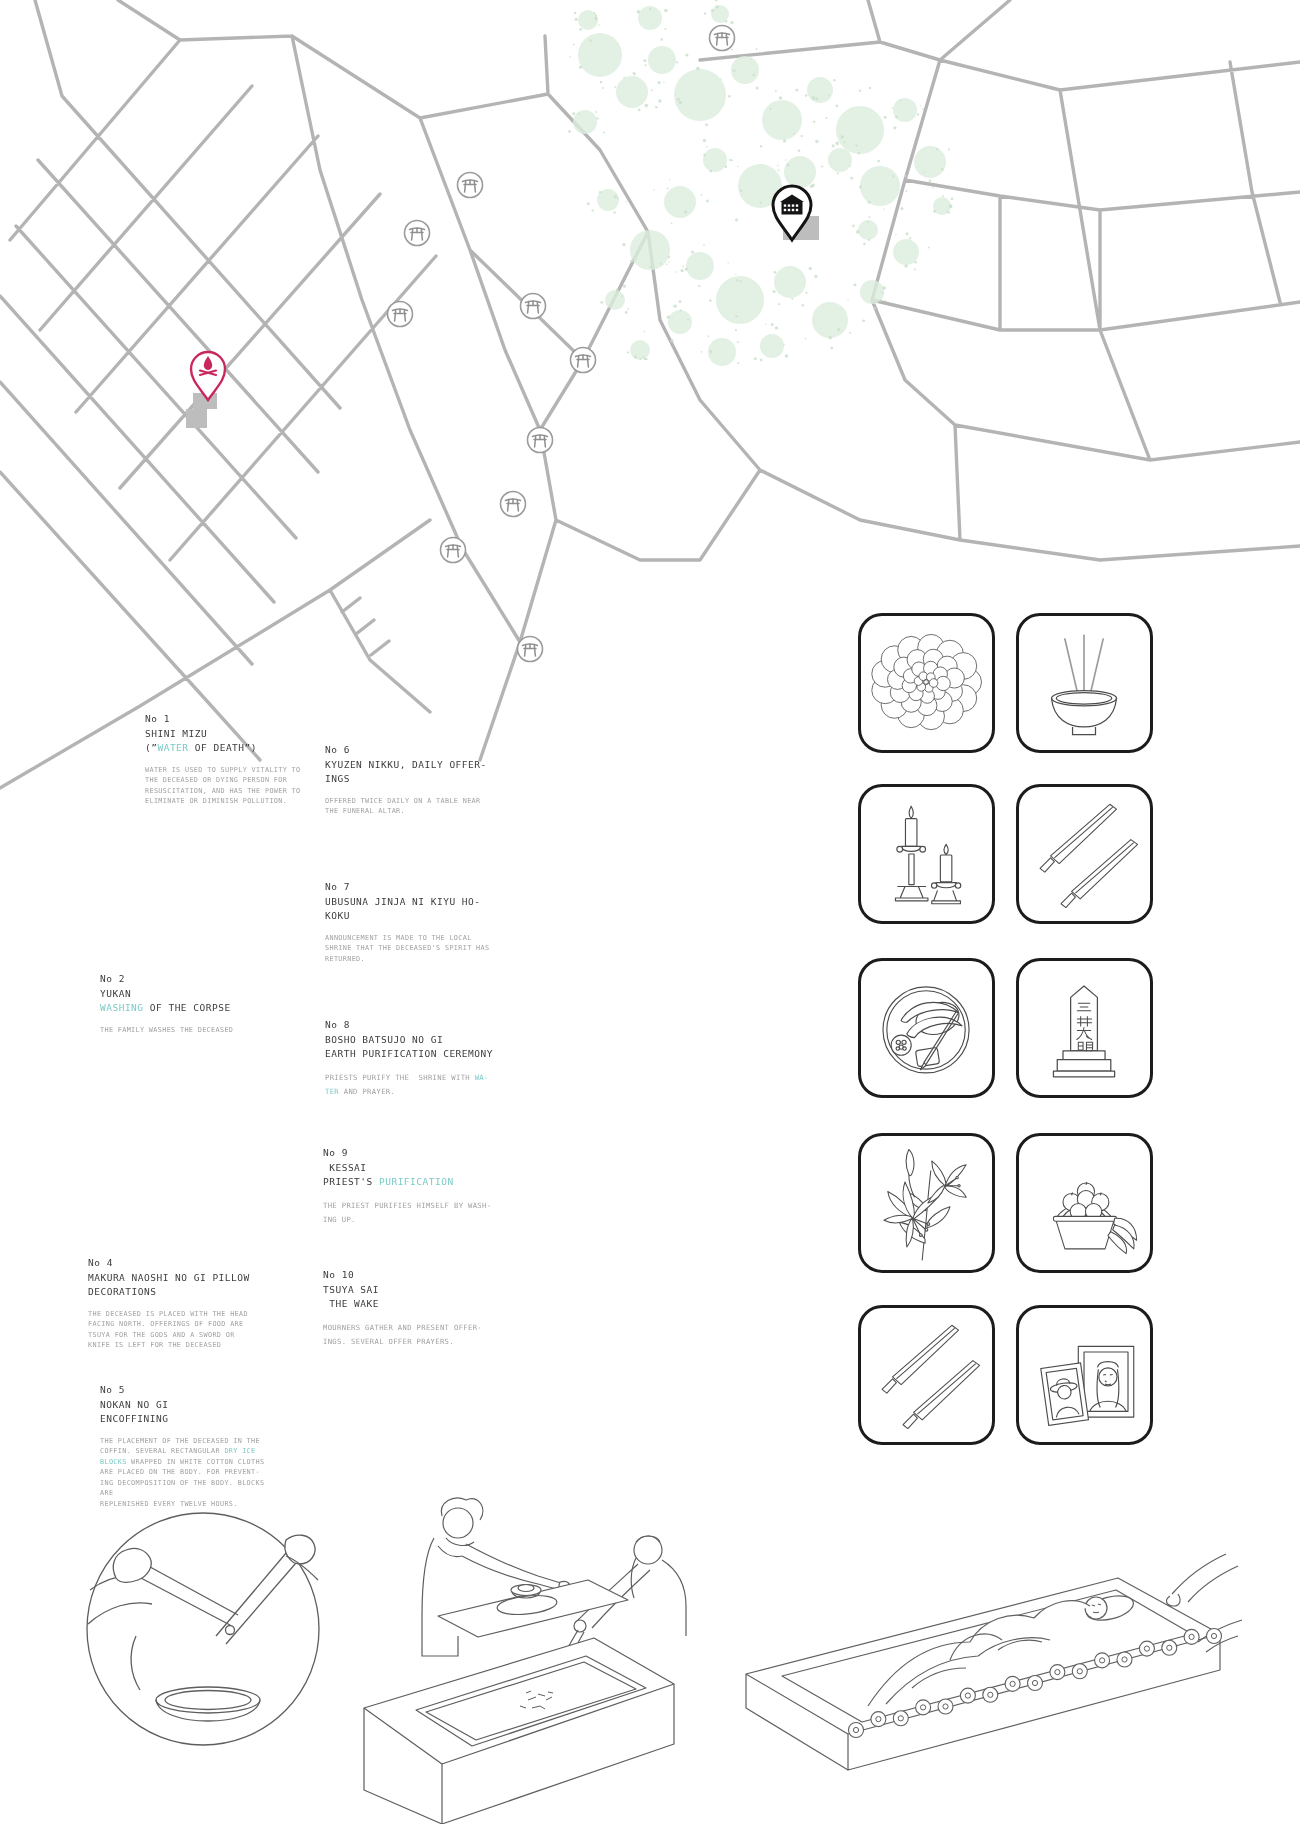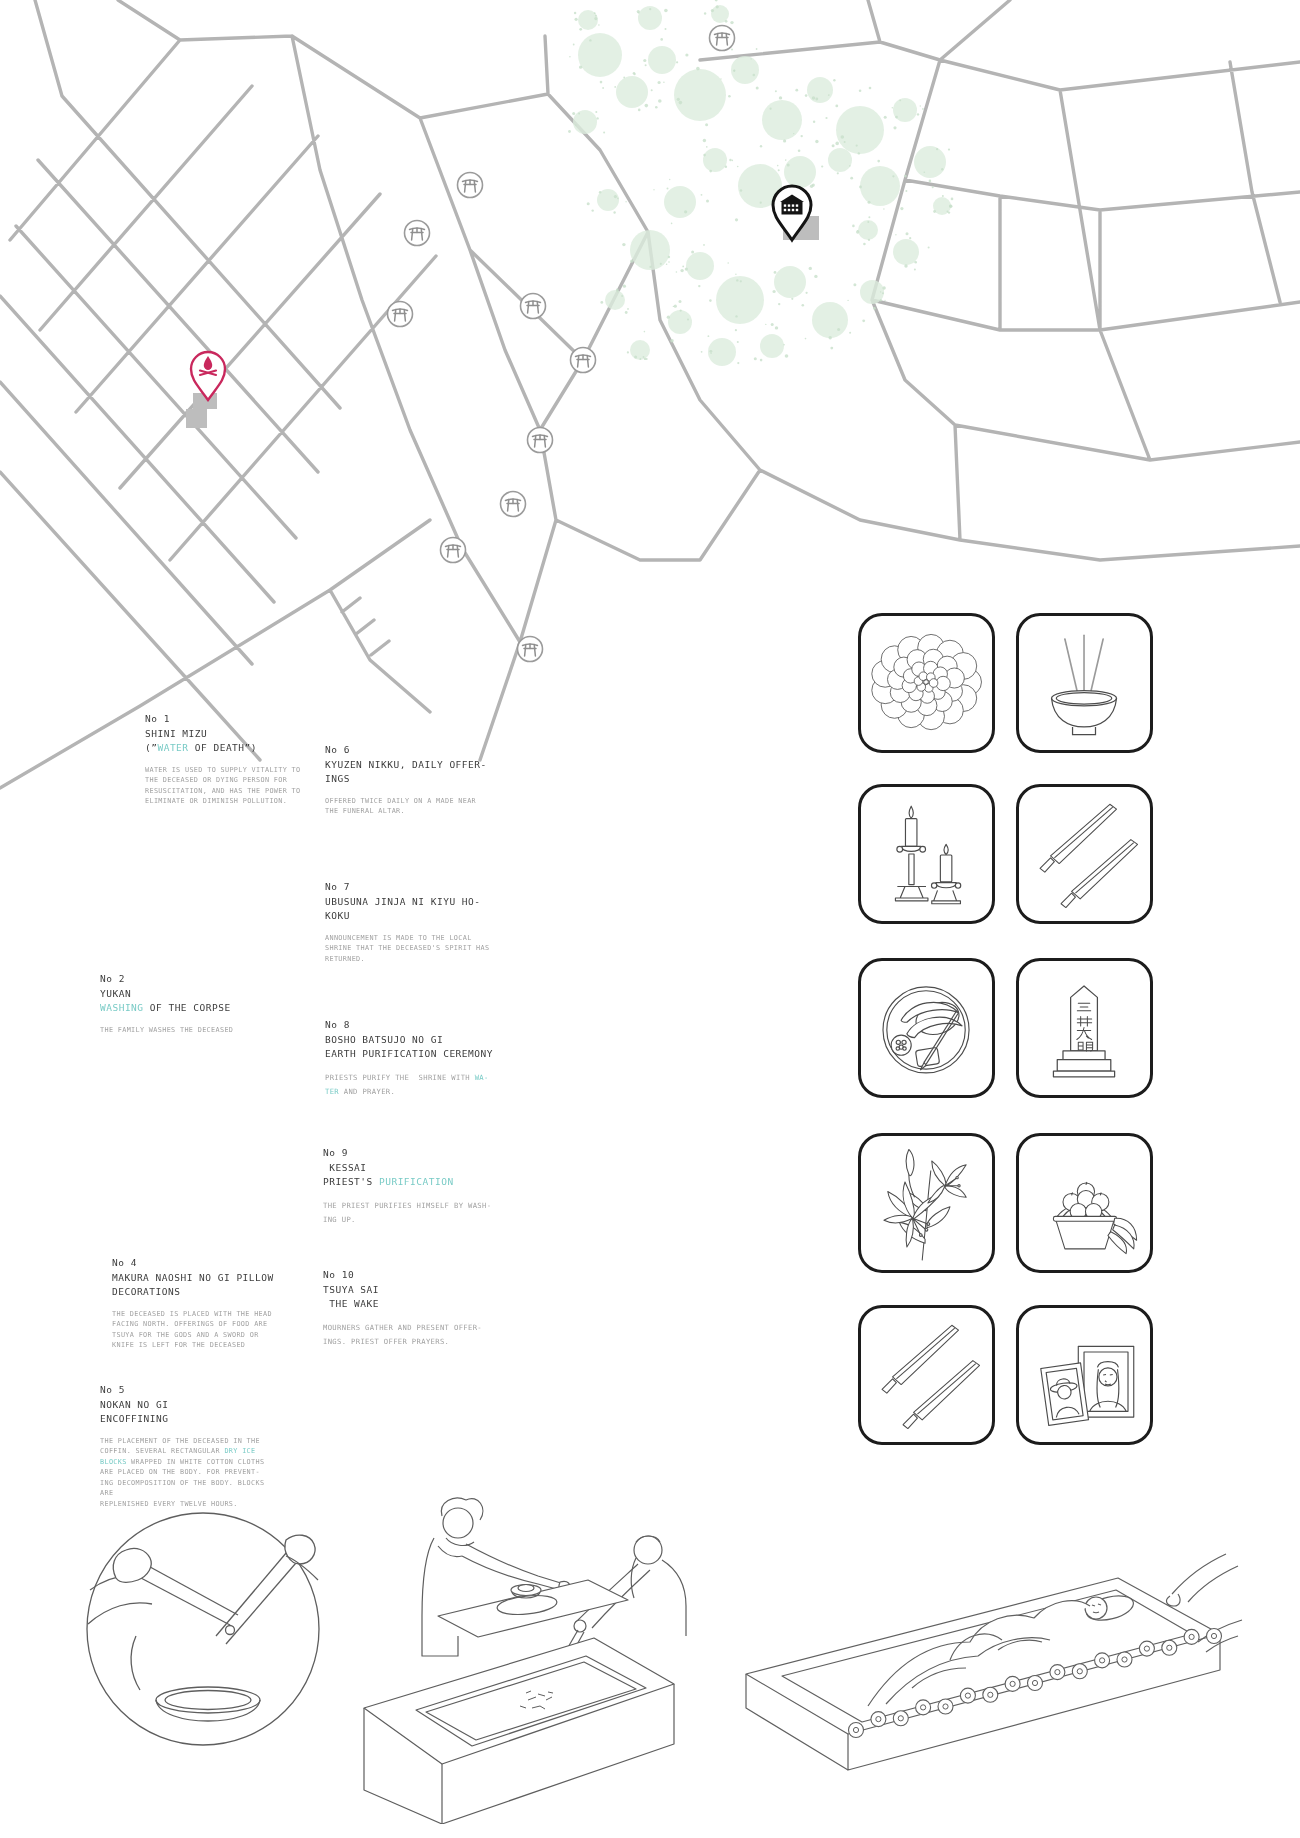--- a/index.html
+++ b/index.html
@@ -399,54 +399,54 @@
       <div class="step" style="left: 100px; top: 712px; margin-left: 45px;">
         <div class="step-no">No 1</div>
         <div class="step-title"><span>SHINI MIZU</span><br><span>(”</span><span class="hl">WATER</span><span> OF DEATH”)</span></div>
         <div class="step-body"><span>WATER IS USED TO SUPPLY VITALITY TO</span><br><span>THE DECEASED OR DYING PERSON FOR</span><br><span>RESUSCITATION, AND HAS THE POWER TO</span><br><span>ELIMINATE OR DIMINISH POLLUTION.</span></div>
       </div>
       <div class="step" style="left: 100px; top: 972px;">
         <div class="step-no">No 2</div>
         <div class="step-title"><span>YUKAN</span><br><span class="hl">WASHING</span><span> OF THE CORPSE</span></div>
         <div class="step-body"><span>THE FAMILY WASHES THE DECEASED</span></div>
       </div>
-      <div class="step" style="left: 112px; top: 1256px;">
+      <div class="step" style="left: 88px; top: 1256px;">
         <div class="step-no">No 4</div>
         <div class="step-title"><span>MAKURA NAOSHI NO GI PILLOW</span><br><span>DECORATIONS</span></div>
         <div class="step-body"><span>THE DECEASED IS PLACED WITH THE HEAD</span><br><span>FACING NORTH. OFFERINGS OF FOOD ARE</span><br><span>TSUYA FOR THE GODS AND A SWORD OR</span><br><span>KNIFE IS LEFT FOR THE DECEASED</span></div>
       </div>
       <div class="step" style="left: 100px; top: 1383px;">
         <div class="step-no">No 5</div>
         <div class="step-title"><span>NOKAN NO GI</span><br><span>ENCOFFINING</span></div>
         <div class="step-body"><span>THE PLACEMENT OF THE DECEASED IN THE</span><br><span>COFFIN. SEVERAL RECTANGULAR </span><span class="hl">DRY ICE</span><br><span class="hl">BLOCKS</span><span> WRAPPED IN WHITE COTTON CLOTHS</span><br><span>ARE PLACED ON THE BODY. FOR PREVENT-</span><br><span>ING DECOMPOSITION OF THE BODY. BLOCKS</span><br><span>ARE</span><br><span>REPLENISHED EVERY TWELVE HOURS.</span></div>
       </div>
       <div class="step" style="left: 325px; top: 743px;">
         <div class="step-no">No 6</div>
         <div class="step-title"><span>KYUZEN NIKKU, DAILY OFFER-</span><br><span>INGS</span></div>
-        <div class="step-body"><span>OFFERED TWICE DAILY ON A MADE NEAR</span><br><span>THE FUNERAL ALTAR.</span></div>
+        <div class="step-body"><span>OFFERED TWICE DAILY ON A TABLE NEAR</span><br><span>THE FUNERAL ALTAR.</span></div>
       </div>
       <div class="step" style="left: 325px; top: 880px;">
         <div class="step-no">No 7</div>
         <div class="step-title"><span>UBUSUNA JINJA NI KIYU HO-</span><br><span>KOKU</span></div>
         <div class="step-body"><span>ANNOUNCEMENT IS MADE TO THE LOCAL</span><br><span>SHRINE THAT THE DECEASED'S SPIRIT HAS</span><br><span>RETURNED.</span></div>
       </div>
       <div class="step lg" style="left: 325px; top: 1018px;">
         <div class="step-no">No 8</div>
         <div class="step-title"><span>BOSHO BATSUJO NO GI</span><br><span>EARTH PURIFICATION CEREMONY</span></div>
         <div class="step-body"><span>PRIESTS PURIFY THE  SHRINE WITH </span><span class="hl">WA-</span><br><span class="hl">TER</span><span> AND PRAYER.</span></div>
       </div>
       <div class="step lg" style="left: 323px; top: 1146px;">
         <div class="step-no">No 9</div>
         <div class="step-title"><span> KESSAI</span><br><span>PRIEST'S </span><span class="hl">PURIFICATION</span></div>
         <div class="step-body"><span>THE PRIEST PURIFIES HIMSELF BY WASH-</span><br><span>ING UP.</span></div>
       </div>
       <div class="step lg" style="left: 323px; top: 1268px;">
         <div class="step-no">No 10</div>
         <div class="step-title"><span>TSUYA SAI</span><br><span> THE WAKE</span></div>
-        <div class="step-body"><span>MOURNERS GATHER AND PRESENT OFFER-</span><br><span>INGS. PRIEST OFFER PRAYERS.</span></div>
+        <div class="step-body"><span>MOURNERS GATHER AND PRESENT OFFER-</span><br><span>INGS. SEVERAL OFFER PRAYERS.</span></div>
       </div>
     </div>
 
   <div class="icon-box" style="left:858px;top:613px">
     <svg viewBox="0 0 137 140">
         <g id="mum-g">
           <circle cx="112.0" cy="69.0" r="14" fill="#fff" stroke="#585858" stroke-width="0.9"></circle>
           <circle cx="107.0" cy="85.8" r="14" fill="#fff" stroke="#585858" stroke-width="0.9"></circle>
           <circle cx="93.0" cy="98.7" r="14" fill="#fff" stroke="#585858" stroke-width="0.9"></circle>
           <circle cx="73.3" cy="104.8" r="14" fill="#fff" stroke="#585858" stroke-width="0.9"></circle>

